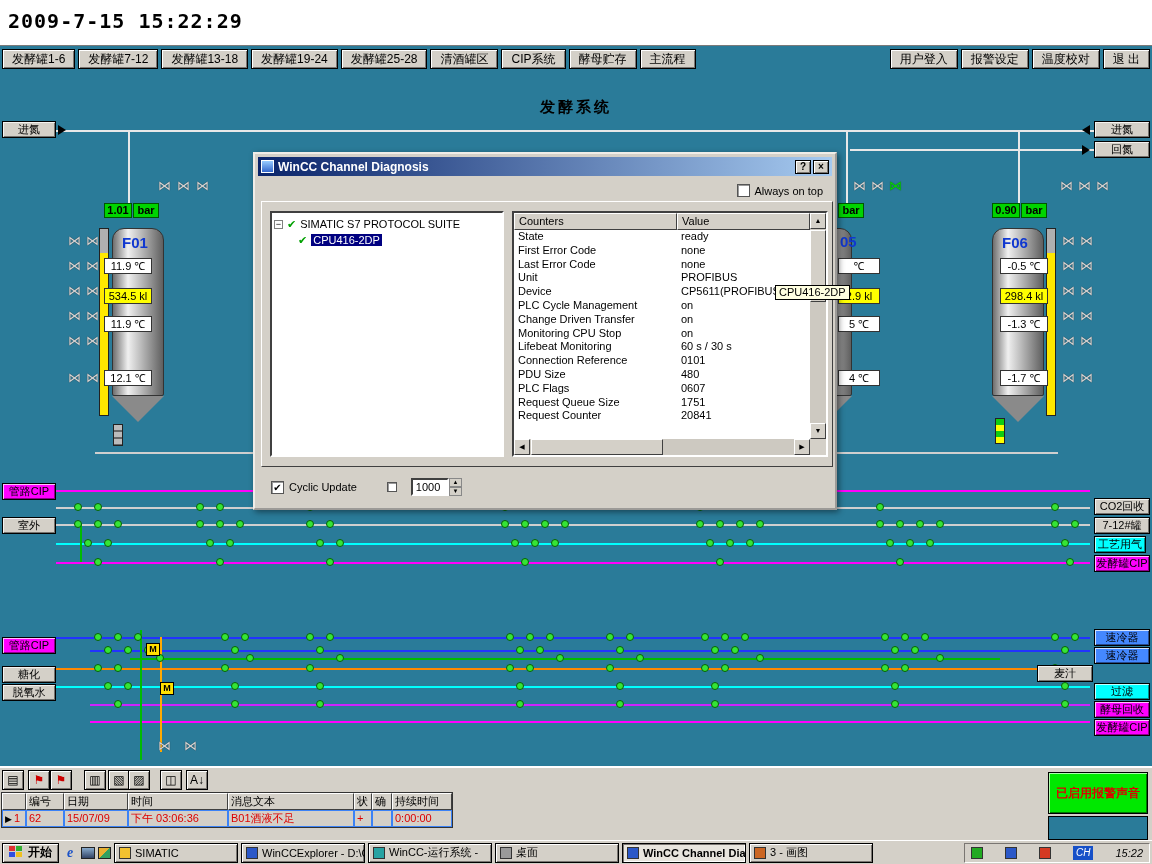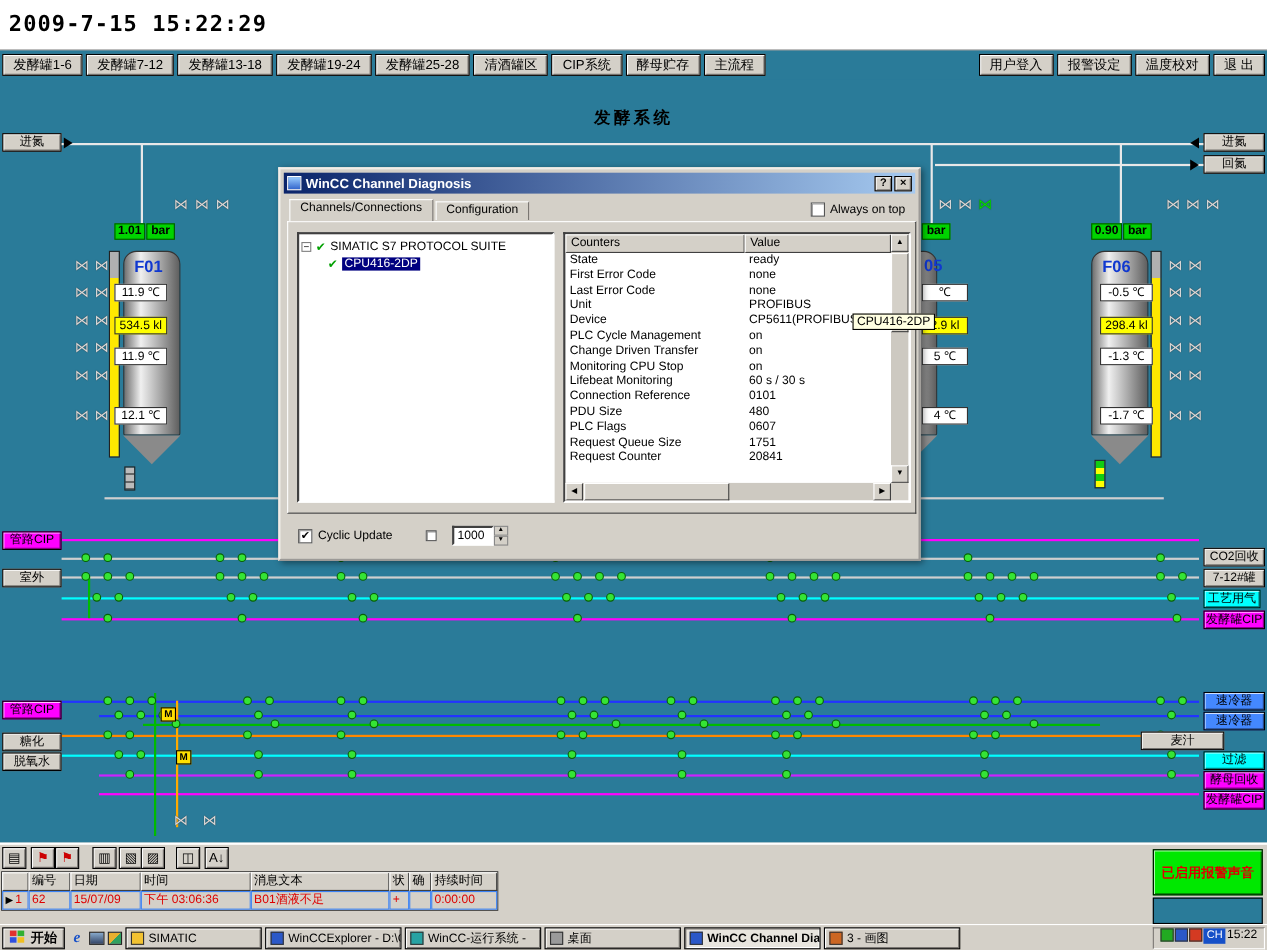--- a/index.html
+++ b/index.html
@@ -136,22 +136,22 @@
   .qicon { width:16px; height:16px; display:flex; align-items:center; justify-content:center; }
   .qicon.q0 { color:#1a52c8; font-weight:bold; font-style:italic; font-size:14px; font-family:"Liberation Serif", serif; }
   .qicon.q1 { background:linear-gradient(180deg,#88aacc,#334466); border:1px solid #222; width:14px; height:12px; }
   .qicon.q2 { background:linear-gradient(135deg,#e8b030 50%,#30a060 50%); border:1px solid #222; width:13px; height:12px; }
   .taskarea { display:flex; gap:3px; align-items:center; }
   .taskbtn { height:20px; width:124px; background:#d4d0c8; border:1px solid #000;
     box-shadow:inset 1px 1px 0 #fff, inset -1px -1px 0 #7a7672; display:flex; align-items:center; gap:4px;
     padding:0 4px; font-size:11px; color:#000; overflow:hidden; white-space:nowrap; flex:none; }
   .taskbtn.active { background:#e8e5de; box-shadow:inset 1px 1px 0 #7a7672, inset -1px -1px 0 #fff; font-weight:bold; }
   .ticon2 { width:12px; height:12px; flex:none; border:1px solid #333; }
-  .tray { margin-left:auto; display:flex; align-items:flex-start; gap:1px; height:20px; padding:0 6px;
-    border:1px solid; border-color:#7a7672 #fff #fff #7a7672; font-size:11px; color:#000; flex:none; }
+  .tray { margin-left:auto; display:flex; align-items:center; gap:22px; height:20px; padding:0 6px;
+    border:1px solid; border-color:#7a7672 #fff #fff #7a7672; font-size:11px; color:#000; flex:none;font-style:italic; }
   .trayicon { width:12px; height:12px; display:inline-block; border:1px solid #333; }
   .chbox { background:#1650c8; color:#fff; font-size:10px; padding:0 3px; height:14px; line-height:14px; }
 </style>
 </head>
 <body>
 
 <div class="screen">
 
   <div class="topbar">
     <div class="timestamp">2009-7-15 15:22:29</div>
@@ -184,24 +184,20 @@
     <div class="plabel" style="left:1094px;top:49px;width:56px;background:#d4d0c8;">进氮</div>
     <div class="plabel" style="left:1094px;top:69px;width:56px;background:#d4d0c8;">回氮</div>
 
     <div class="dialog">
       <div class="dlg-title">
         <span class="ticon"></span>
         <span>WinCC Channel Diagnosis</span>
         <span class="dlg-spacer"></span>
         <span class="tbtn">?</span>
         <span class="tbtn">×</span>
-      </div>
-      <div class="tabs">
-        <div class="tab active">Channels/Connections</div>
-        <div class="tab">Configuration</div>
       </div>
       <div class="aot">
         <span class="cb"></span>
         <span>Always on top</span>
       </div>
       <div class="tabpage">
         <div class="tree">
           <div class="tree-row">
             <span class="expbox">−</span>
             <span class="check">✔</span>
@@ -487,21 +483,21 @@
       <div class="plabel" style="left: 2px; top: 445px; width: 54px; background: rgb(212, 208, 200);">室外</div>
       <div class="plabel" style="left: 2px; top: 565px; width: 54px; background: rgb(255, 0, 255);">管路CIP</div>
       <div class="plabel" style="left: 2px; top: 594px; width: 54px; background: rgb(212, 208, 200);">糖化</div>
       <div class="plabel" style="left: 2px; top: 612px; width: 54px; background: rgb(212, 208, 200);">脱氧水</div>
       <div class="plabel" style="left: 1094px; top: 426px; width: 56px; background: rgb(212, 208, 200);">CO2回收</div>
       <div class="plabel" style="left: 1094px; top: 445px; width: 56px; background: rgb(212, 208, 200);">7-12#罐</div>
       <div class="plabel" style="left: 1094px; top: 464px; width: 52px; background: rgb(0, 255, 255);">工艺用气</div>
       <div class="plabel" style="left: 1094px; top: 483px; width: 56px; background: rgb(255, 0, 255);">发酵罐CIP</div>
       <div class="plabel" style="left: 1094px; top: 557px; width: 56px; background: rgb(68, 136, 255);">速冷器</div>
       <div class="plabel" style="left: 1094px; top: 575px; width: 56px; background: rgb(68, 136, 255);">速冷器</div>
-      <div class="plabel" style="left: 1037px; top: 593px; width: 76px; background: rgb(212, 208, 200);">麦汁</div>
+      <div class="plabel" style="left: 1037px; top: 593px; width: 56px; background: rgb(212, 208, 200);">麦汁</div>
       <div class="plabel" style="left: 1094px; top: 611px; width: 56px; background: rgb(0, 255, 255);">过滤</div>
       <div class="plabel" style="left: 1094px; top: 629px; width: 56px; background: rgb(255, 0, 255);">酵母回收</div>
       <div class="plabel" style="left: 1094px; top: 647px; width: 56px; background: rgb(255, 0, 255);">发酵罐CIP</div>
       <div class="tank-body" style="left: 112px; top: 156px; width: 52px; height: 168px;"></div>
       <div class="tank-cone" style="left: 112px; top: 324px; border-left: 26px solid transparent; border-right: 26px solid transparent; border-top: 26px solid rgb(138, 138, 138);"></div>
       <div class="levelbar" style="left: 99px; top: 156px; height: 188px;"></div>
       <div class="tank-name" style="left: 122px; top: 162px;">F01</div>
       <div class="pbox" style="left: 104px; top: 131px; width: 28px;">1.01</div>
       <div class="pbox" style="left: 133px; top: 131px; width: 26px;">bar</div>
       <div class="vbox" style="left: 104px; top: 186px; width: 48px;">11.9 ℃</div>

